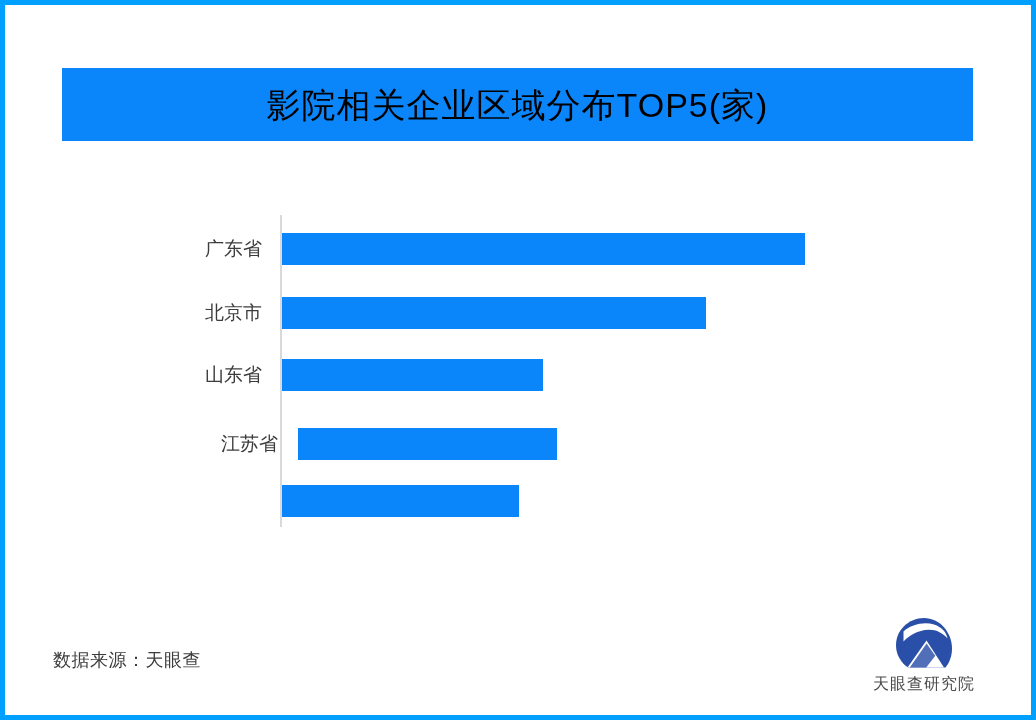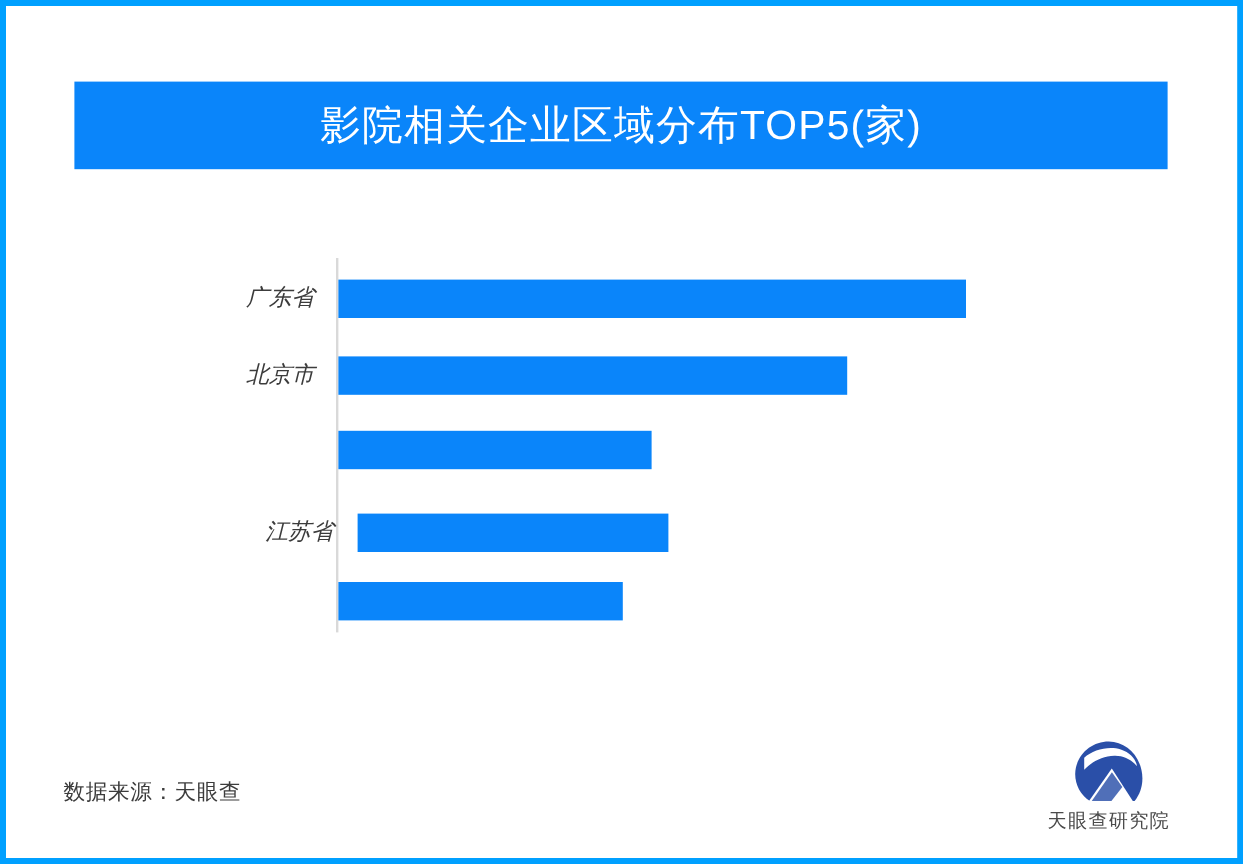--- a/index.html
+++ b/index.html
@@ -39,21 +39,21 @@
     left: 62px;
     top: 68px;
     width: 911px;
     height: 73px;
     background: #0a85fa;
     display: flex;
     align-items: center;
     justify-content: center;
   }
   #title-text {
-    color: #ffffff;
+    color: #000000;
     font-size: 34px;
     letter-spacing: 1px;
     font-weight: 400;
     white-space: nowrap;
     line-height: 1;
   }
 
   
   #chart {
     position: absolute;
@@ -81,21 +81,20 @@
     position: absolute;
     left: 120px;
     top: 0;
     width: 142px;
     height: 32px;
     line-height: 32px;
     text-align: right;
     font-size: 19px;
     color: #3c3c3c;
     white-space: nowrap;
-    font-style: italic;
   }
   .bar-track {
     position: absolute;
     left: 282px;
     top: 0;
     height: 32px;
   }
   .bar-fill {
     height: 32px;
     background: #0a85fa;
@@ -157,20 +156,21 @@
             <div class="bar-fill" style="width: 523px; background: rgb(10, 133, 250);"></div>
           </div>
         </div>
         <div class="bar-row" style="top: 97px;">
           <div class="bar-label">北京市</div>
           <div class="bar-track">
             <div class="bar-fill" style="width: 424px; background: rgb(10, 133, 250);"></div>
           </div>
         </div>
         <div class="bar-row" style="top: 159px;">
+          <div class="bar-label">山东省</div>
           <div class="bar-track">
             <div class="bar-fill" style="width: 261px; background: rgb(10, 133, 250);"></div>
           </div>
         </div>
         <div class="bar-row" style="top: 228px; margin-left: 16px;">
           <div class="bar-label">江苏省</div>
           <div class="bar-track">
             <div class="bar-fill" style="width: 259px; background: rgb(10, 133, 250);"></div>
           </div>
         </div>

